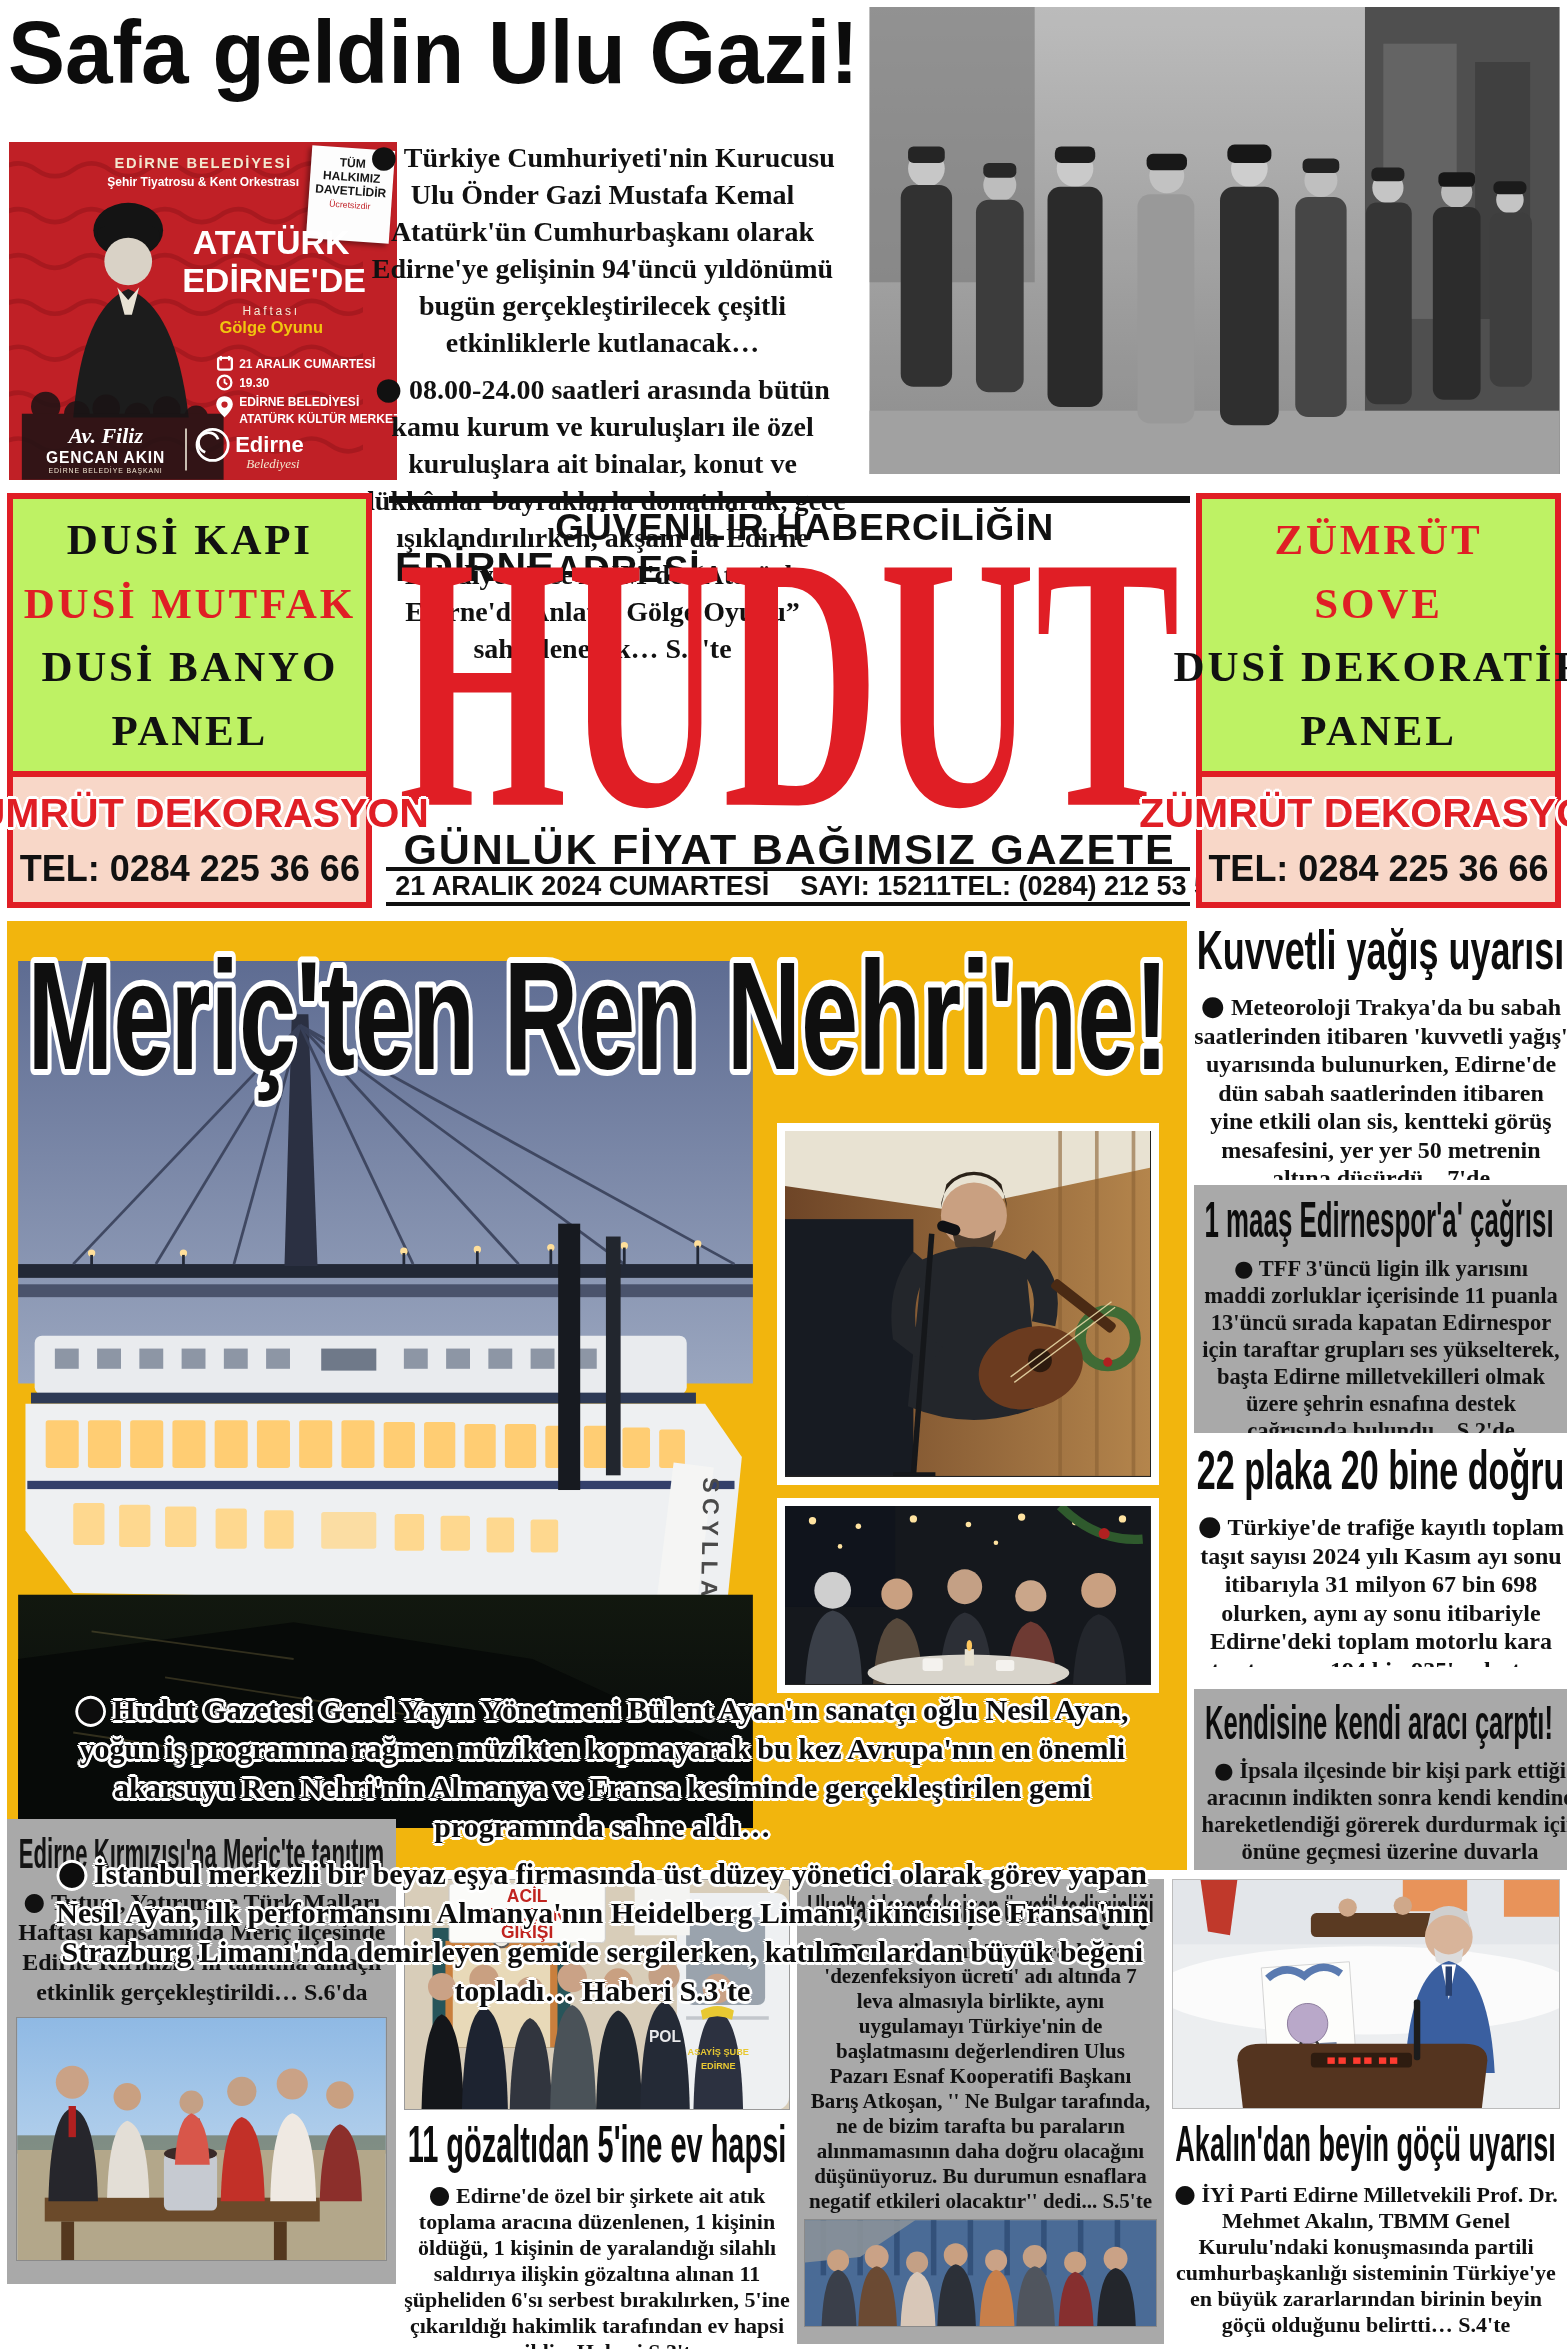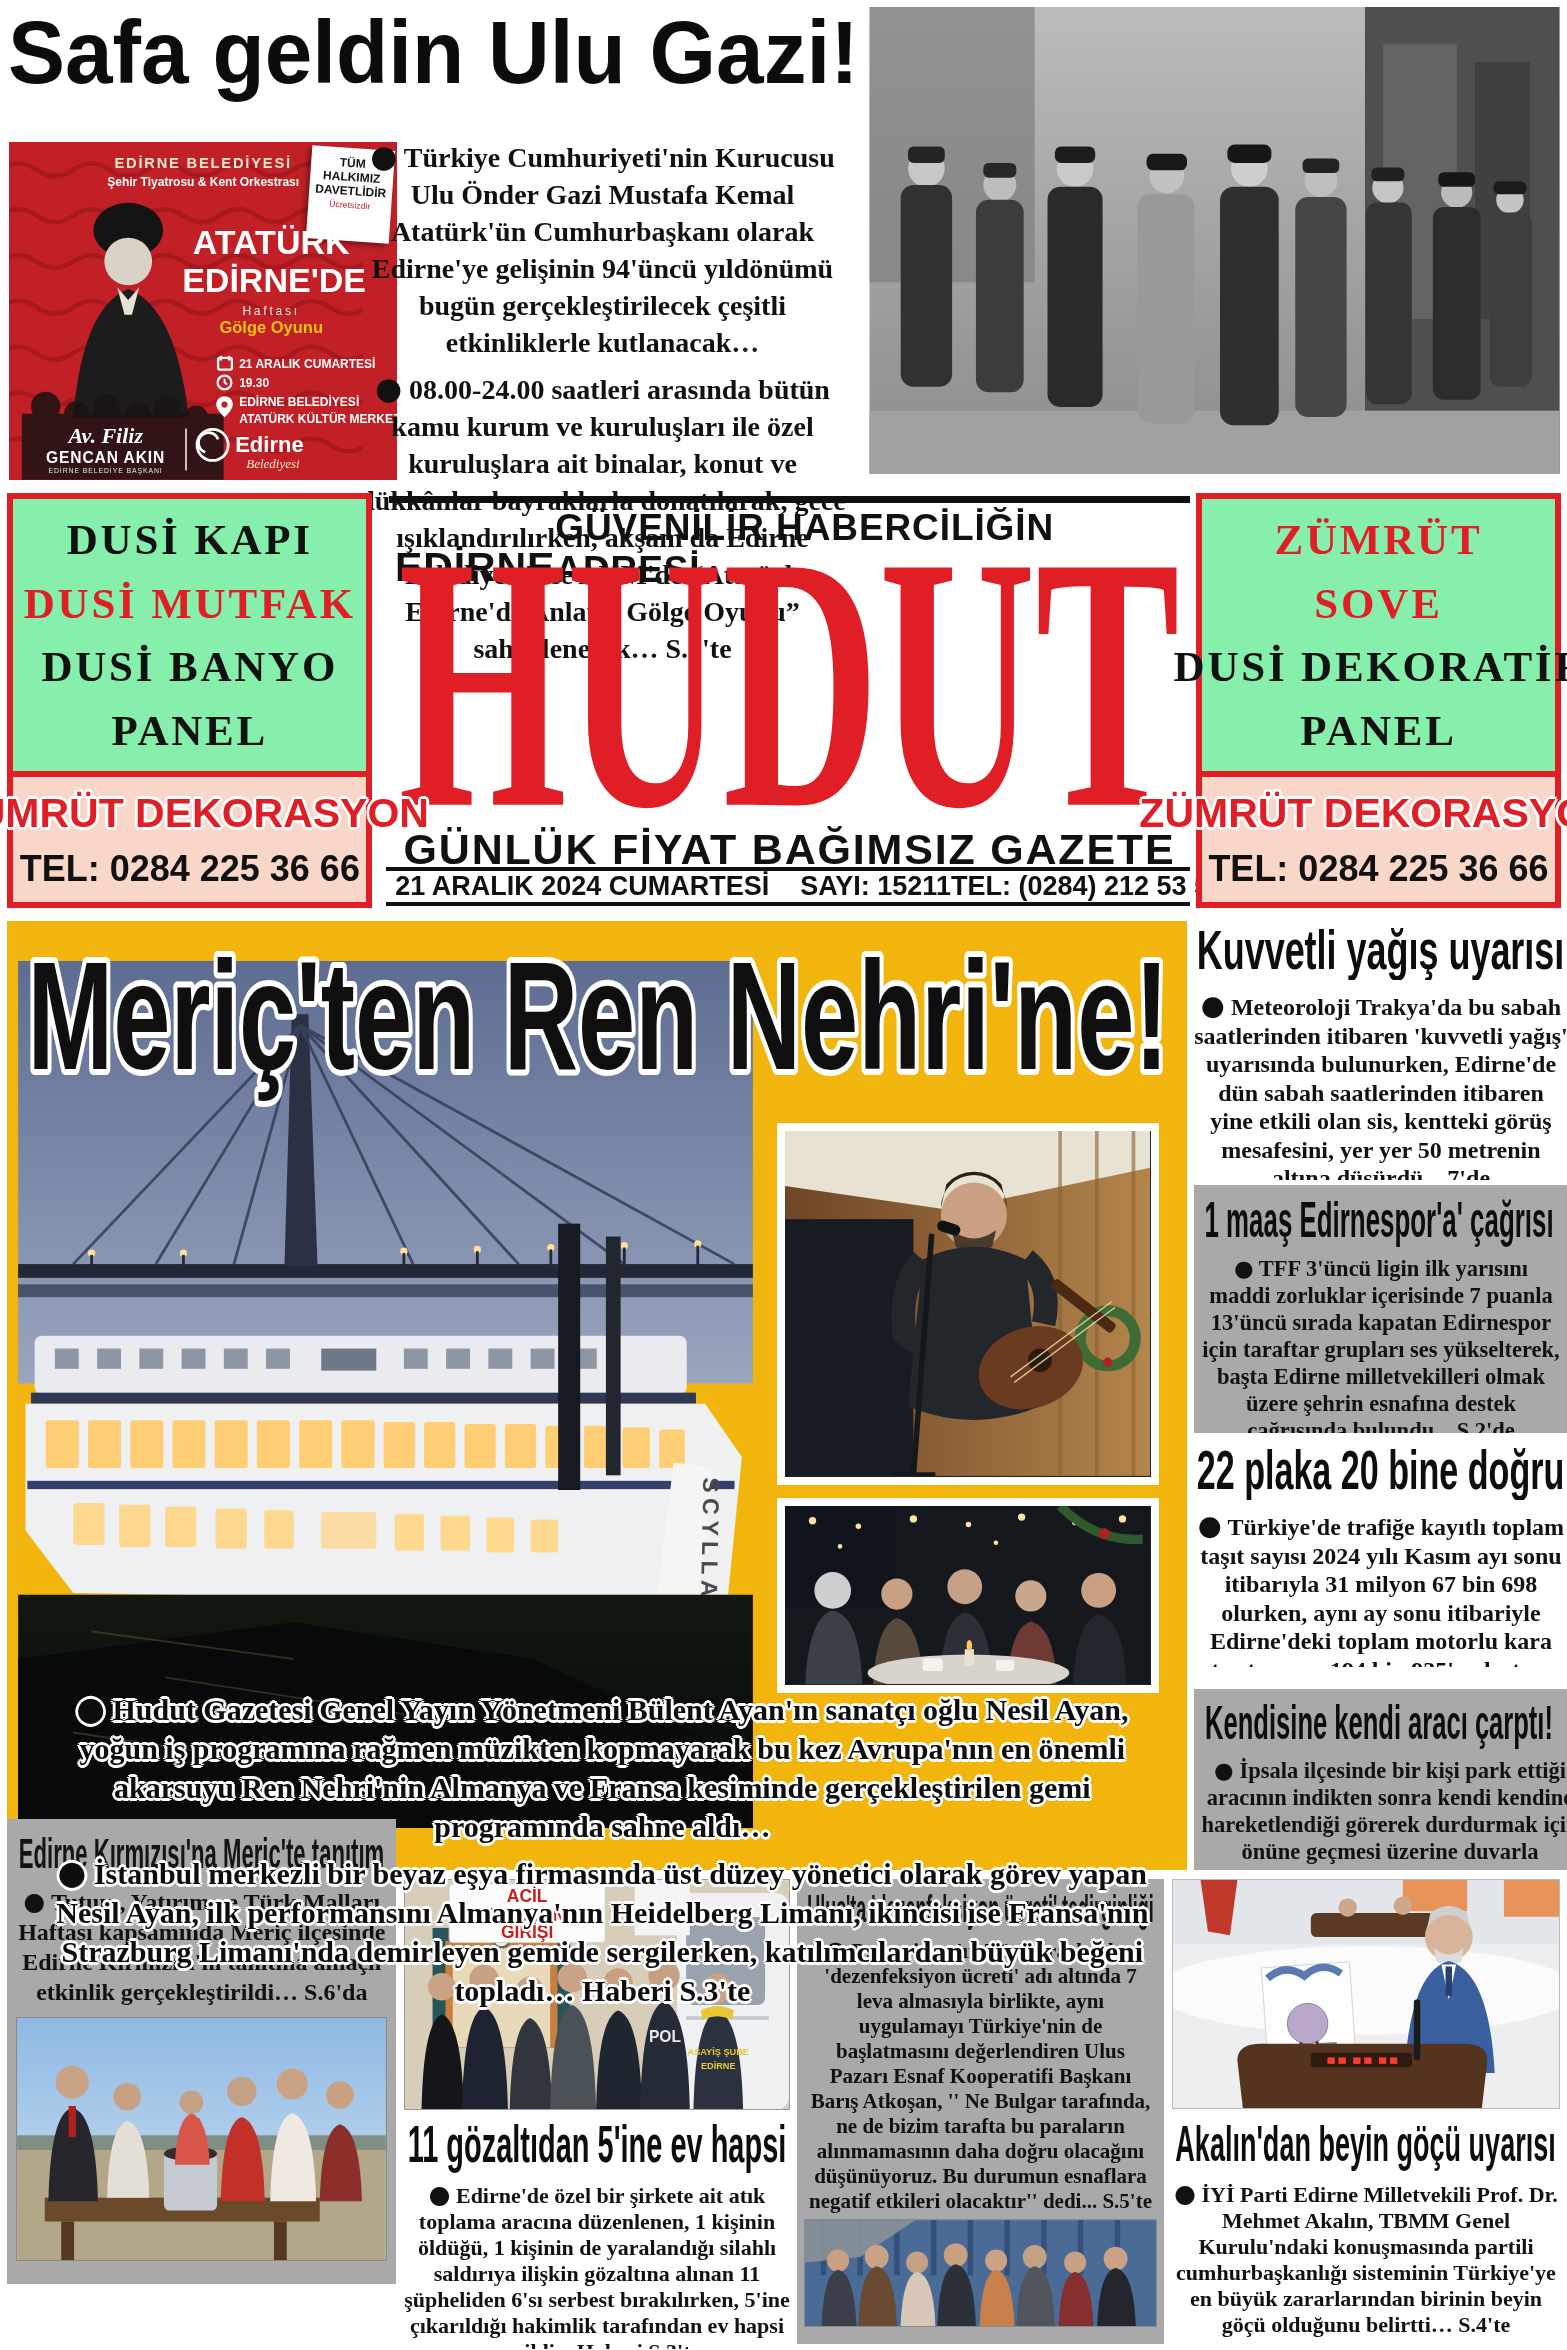--- a/index.html
+++ b/index.html
@@ -27,21 +27,21 @@
   #mast-rule{background:#101010;}
   #mast-row1{display:flex;justify-content:space-between;align-items:flex-end;font-family:"Liberation Sans",sans-serif;font-weight:bold;}
   #mast-region{font-size:41px;letter-spacing:0.9px;}
   #mast-slogan{font-size:37px;letter-spacing:0.9px;}
   #mast-subtitle{text-align:center;font-family:"Liberation Sans",sans-serif;font-weight:bold;font-size:43px;letter-spacing:1.8px;}
   #mast-daterow{display:flex;align-items:center;border-top:4.6px solid #101010;border-bottom:4.6px solid #101010;
                 font-family:"Liberation Sans",sans-serif;font-weight:bold;font-size:27px;}
   #mast-daterow .sp{white-space:nowrap;}
 
   
-  .ad{border:6.4px solid #e01e25;background:#86efac;box-sizing:border-box;display:flex;flex-direction:column;}
+  .ad{border:6.4px solid #e01e25;background:#bef264;box-sizing:border-box;display:flex;flex-direction:column;}
   .ad-top{height:272px;display:flex;flex-direction:column;justify-content:center;align-items:center;gap:14.7px;}
   .ad-line{font-family:"Liberation Serif",serif;font-weight:bold;font-size:43px;letter-spacing:2.8px;white-space:nowrap;}
   .red{color:#e01e25;}
   .ad-div{height:6.4px;background:#e01e25;}
   .ad-bottom{flex:1;background:#f8d7c8;display:flex;flex-direction:column;justify-content:center;align-items:center;gap:11px;}
   .ad-brand{font-family:"Liberation Sans",sans-serif;font-weight:bold;font-size:41px;color:#e01e25;white-space:nowrap;}
   .ad-tel{font-family:"Liberation Sans",sans-serif;font-weight:bold;font-size:36px;}
   .outline-w{text-shadow:2.8px 0 0 #fff,-2.8px 0 0 #fff,0 2.8px 0 #fff,0 -2.8px 0 #fff,1.8px 1.8px 0 #fff,-1.8px 1.8px 0 #fff,1.8px -1.8px 0 #fff,-1.8px -1.8px 0 #fff;}
 
   
@@ -469,21 +469,21 @@
       <svg width="374" height="59" viewBox="0 0 407 64">
           <text x="203" y="52" text-anchor="middle" font-size="60" font-weight="bold" fill="#0d0d0d" textLength="400" lengthAdjust="spacingAndGlyphs">Kuvvetli yağış uyarısı</text>
         </svg>
       <p class="story-body rail-body" style="margin-top:7.3px;"><span class="b-dot">●</span> <span>Meteoroloji Trakya'da bu sabah saatlerinden itibaren 'kuvvetli yağış' uyarısında bulunurken, Edirne'de dün sabah saatlerinden itibaren yine etkili olan sis, kentteki görüş mesafesini, yer yer 50 metrenin altına düşürdü…7'de</span></p>
     </div>
 
     <div class="gray-box abs" style="left:0;top:264px;width:374px;height:248px;overflow:hidden;box-sizing:border-box;padding:9.2px 7.3px;">
       <svg width="357" height="53" viewBox="0 0 389 58">
           <text x="194" y="47" text-anchor="middle" font-size="54" font-weight="bold" fill="#0d0d0d" textLength="382" lengthAdjust="spacingAndGlyphs">1 maaş Edirnespor'a' çağrısı</text>
         </svg>
-      <p class="story-body box-body" style="margin-top:3.7px;"><span class="b-dot">●</span> <span>TFF 3'üncü ligin ilk yarısını maddi zorluklar içerisinde 7 puanla 13'üncü sırada kapatan Edirnespor için taraftar grupları ses yükselterek, başta Edirne milletvekilleri olmak üzere şehrin esnafına destek çağrısında bulundu... S.2'de</span></p>
+      <p class="story-body box-body" style="margin-top:3.7px;"><span class="b-dot">●</span> <span>TFF 3'üncü ligin ilk yarısını maddi zorluklar içerisinde 11 puanla 13'üncü sırada kapatan Edirnespor için taraftar grupları ses yükselterek, başta Edirne milletvekilleri olmak üzere şehrin esnafına destek çağrısında bulundu... S.2'de</span></p>
     </div>
 
     <div class="abs" style="left:0;top:520px;width:374px;height:226px;overflow:hidden;">
       <svg width="374" height="59" viewBox="0 0 407 64">
           <text x="203" y="52" text-anchor="middle" font-size="60" font-weight="bold" fill="#0d0d0d" textLength="400" lengthAdjust="spacingAndGlyphs">22 plaka 20 bine doğru</text>
         </svg>
       <p class="story-body rail-body" style="margin-top:7.3px;"><span class="b-dot">●</span> <span>Türkiye'de trafiğe kayıtlı toplam taşıt sayısı 2024 yılı Kasım ayı sonu itibarıyla 31 milyon 67 bin 698 olurken, aynı ay sonu itibariyle Edirne'deki toplam motorlu kara taşıtı sayısı 194 bin 935'e ulaştı… S.4'te</span></p>
     </div>
 
     <div class="gray-box abs" style="left:0;top:751px;width:392px;height:197px;overflow:hidden;box-sizing:border-box;padding:9.2px 7.3px;margin-top:17px;">

